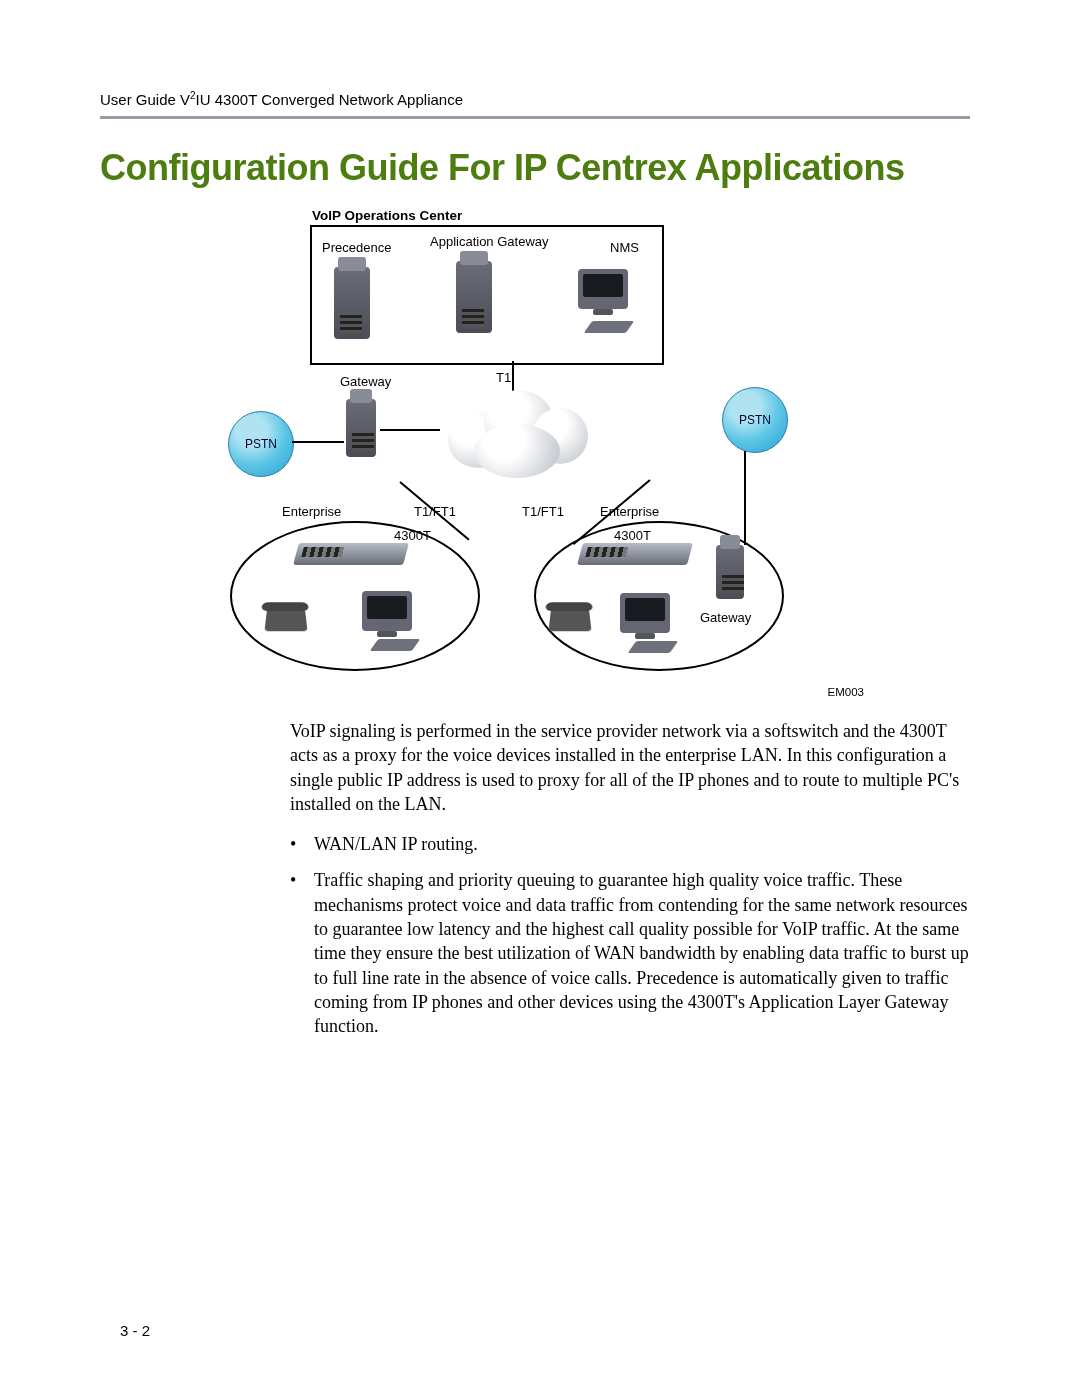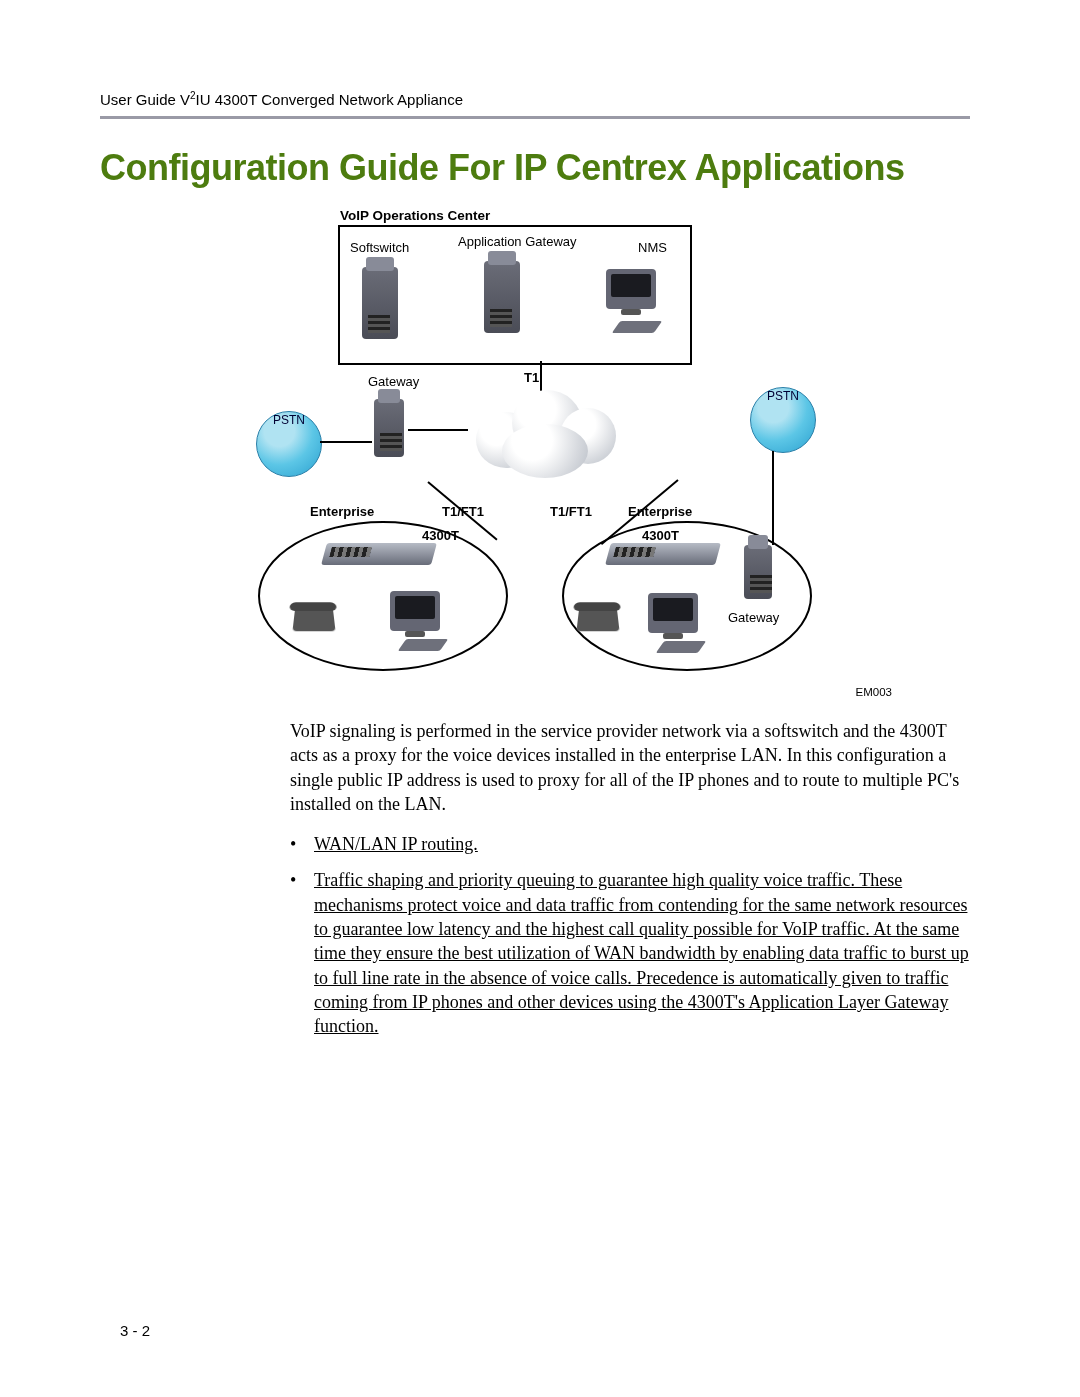--- a/index.html
+++ b/index.html
@@ -35,41 +35,40 @@
     margin: 0 0 22px 0;
     letter-spacing: -0.5px;
   }
   .body-block {
     margin-left: 190px;
     font-size: 18px;
     line-height: 1.35;
   }
   .body-block p { margin: 0 0 16px 0; }
   ul.bullets { list-style: none; padding: 0; margin: 0 0 16px 0; }
-  ul.bullets > li { position: relative; padding-left: 24px; margin: 0 0 12px 0; text-decoration: underline; }
+  ul.bullets > li { position: relative; padding-left: 24px; margin: 0 0 12px 0; }
   ul.bullets > li::before { content: "•"; position: absolute; left: 0; top: 0; }
   .figure-wrap { margin: 16px 0 18px -40px; }
   .figure {
     position: relative;
     width: 560px;
     height: 490px;
     font-family: Arial, Helvetica, sans-serif;
     font-size: 13px;
     color: #000;
-    margin-left: 28px;
   }
   .ops-box {
     position: absolute; left: 60px; top: 14px; width: 350px; height: 136px;
     border: 2px solid #000; background: #fff;
   }
   .ops-title {
     position: absolute; left: 62px; top: -4px; font-weight: 700; font-size: 13.5px;
   }
   .lbl { position: absolute; font-size: 13px; }
-  .bold { font-weight: 700; }
+  .bold { font-weight: 400; }
   .server {
     position: absolute; width: 36px; height: 72px;
     background: linear-gradient(180deg,#6b6d78 0%, #4a4c56 100%);
     border-radius: 4px;
   }
   .server::before {
     content: ""; position: absolute; left: 4px; right: 4px; top: -10px; height: 14px;
     background: #888b98; border-radius: 3px;
   }
   .server::after {
@@ -88,21 +87,21 @@
     content:""; position:absolute; left:15px; bottom:-6px; width:20px; height:6px;
     background:#555; border-radius:2px;
   }
   .keyboard {
     position:absolute; width:42px; height:12px;
     background:#6e707b; transform: skewX(-35deg); border-radius:2px;
   }
   .pstn {
     position: absolute; width: 64px; height: 64px; border-radius: 50%;
     background: radial-gradient(circle at 35% 30%, #b0e3f2 0 25%, #5cc6e6 55%, #2aa0cf 100%);
-    border: 1px solid #2a7fa8; display:flex; align-items:flex-start; justify-content:center;
+    border: 1px solid #2a7fa8; display:flex; align-items:center; justify-content:center;
     font-size:12px; color:#003;
   }
   .cloud {
     position:absolute; left:188px; top:173px; width:150px; height:96px;
   }
   .cloud span {
     position:absolute; background:radial-gradient(circle at 35% 30%, #fff 0 30%, #d5d8dd 70%, #b7bcc5 100%);
     border-radius:50%;
   }
   .enterprise-ellipse {
@@ -140,21 +139,21 @@
 
   <h1 class="title">Configuration Guide For IP Centrex Applications</h1>
 
   <div class="body-block">
 
     <div class="figure-wrap">
       <div class="figure">
 
         <div class="ops-title">VoIP Operations Center</div>
         <div class="ops-box"></div>
-        <span class="lbl" style="left:72px; top:28px;">Softswitch</span>
+        <span class="lbl" style="left:72px; top:28px;">Precedence</span>
         <span class="lbl" style="left:180px; top:22px;">Application Gateway</span>
         <span class="lbl" style="left:360px; top:28px;">NMS</span>
         <div class="server" style="left:84px; top:56px;"></div>
         <div class="server" style="left:206px; top:50px;"></div>
         <div class="monitor" style="left:328px; top:58px;"></div>
         <div class="keyboard" style="left:338px; top:110px;"></div>
 
         <div class="conn" style="left:262px; top:150px; width:2px; height:30px;"></div>
         <span class="lbl bold" style="left:246px; top:158px;">T1</span>
 

